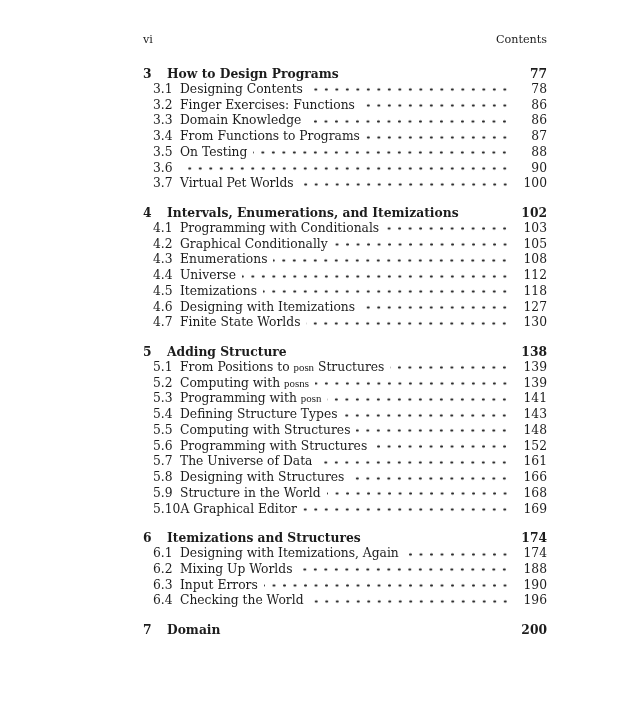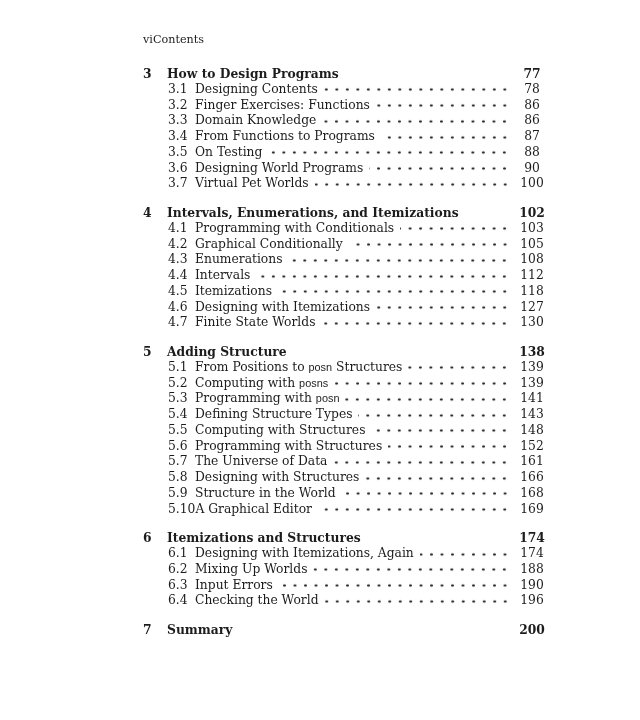--- a/index.html
+++ b/index.html
@@ -18,20 +18,21 @@
     color: #1c1c1c;
     font-family: "DejaVu Serif", serif;
     font-size: 12.3px;
   }
   .running-header {
     position: absolute;
     left: 143px;
     right: 93px;
     top: 33px;
     display: flex;
+    justify-content: space-between;
     font-size: 11.2px;
     line-height: 14px;
   }
   .folio { font-style: normal; }
   .contents-label { }
 
   .toc {
     position: absolute;
     left: 143px;
     right: 93px;
@@ -42,42 +43,42 @@
   .row {
     display: flex;
     align-items: baseline;
     height: 15.75px;
     line-height: 15.75px;
     white-space: nowrap;
   }
   .heading { font-weight: 700; }
 
   .ch-num  { flex: 0 0 24px; }
-  .sec-num { flex: 0 0 27px; margin-left: 25px; }
+  .sec-num { flex: 0 0 27px; margin-left: 10px; }
   .title   { flex: 0 0 auto; }
 
   .leader {
     flex: 1 1 auto;
     align-self: stretch;
     margin-left: 6px;
     margin-right: 5px;
     background-image: radial-gradient(circle, #2a2a2a 1.02px, rgba(42,42,42,0) 1.4px);
     background-size: 10.5px 10.5px;
     background-repeat: repeat-x;
     background-position: right 2px bottom 2.6px;
   }
   .heading .leader { background: none; }
 
   .pnum {
     flex: 0 0 30px;
-    text-align: center;
+    text-align: right;
   }
 
   .tt {
-    font-family: Liberation Sans, sans-serif;
+    font-family: Liberation Serif, serif;
     font-size: 10.9px;
     text-align: center;
   }
 </style>
 </head>
 <body>
 
 <div class="page">
   <div class="running-header">
     <span class="folio">vi</span>
@@ -117,21 +118,20 @@
           <span class="pnum">87</span>
         </div>
         <div class="row">
           <span class="sec-num">3.5</span>
           <span class="title">On Testing</span>
           <span class="leader"></span>
           <span class="pnum">88</span>
         </div>
         <div class="row">
           <span class="sec-num">3.6</span>
-          <span class="title">Designing World Programs</span>
           <span class="leader"></span>
           <span class="pnum">90</span>
         </div>
         <div class="row">
           <span class="sec-num">3.7</span>
           <span class="title">Virtual Pet Worlds</span>
           <span class="leader"></span>
           <span class="pnum">100</span>
         </div>
       </div>
@@ -155,21 +155,21 @@
           <span class="pnum">105</span>
         </div>
         <div class="row">
           <span class="sec-num">4.3</span>
           <span class="title">Enumerations</span>
           <span class="leader"></span>
           <span class="pnum">108</span>
         </div>
         <div class="row">
           <span class="sec-num">4.4</span>
-          <span class="title">Intervals</span>
+          <span class="title">Universe</span>
           <span class="leader"></span>
           <span class="pnum">112</span>
         </div>
         <div class="row">
           <span class="sec-num">4.5</span>
           <span class="title">Itemizations</span>
           <span class="leader"></span>
           <span class="pnum">118</span>
         </div>
         <div class="row">
@@ -281,19 +281,19 @@
         <div class="row">
           <span class="sec-num">6.4</span>
           <span class="title">Checking the World</span>
           <span class="leader"></span>
           <span class="pnum">196</span>
         </div>
       </div>
       <div class="chapter">
         <div class="row heading">
           <span class="ch-num">7</span>
-          <span class="title">Summary</span>
+          <span class="title">Domain</span>
           <span class="leader"></span>
           <span class="pnum">200</span>
         </div>
       </div>
     </div>
 </div>
 
 </body></html>

